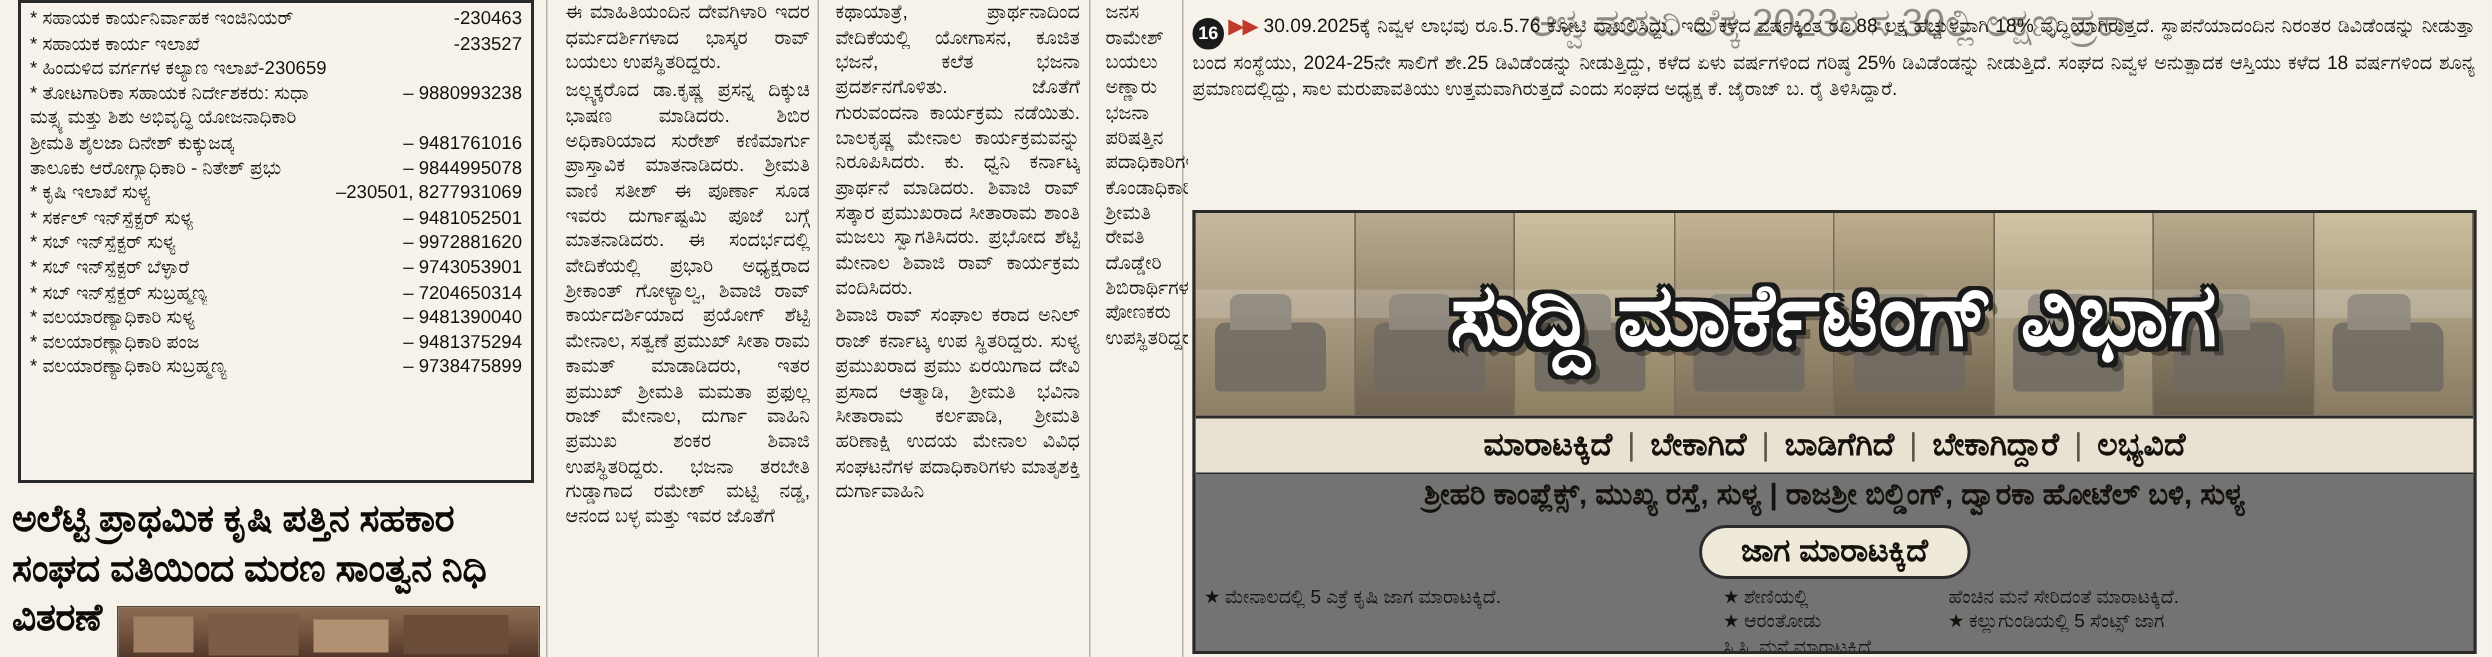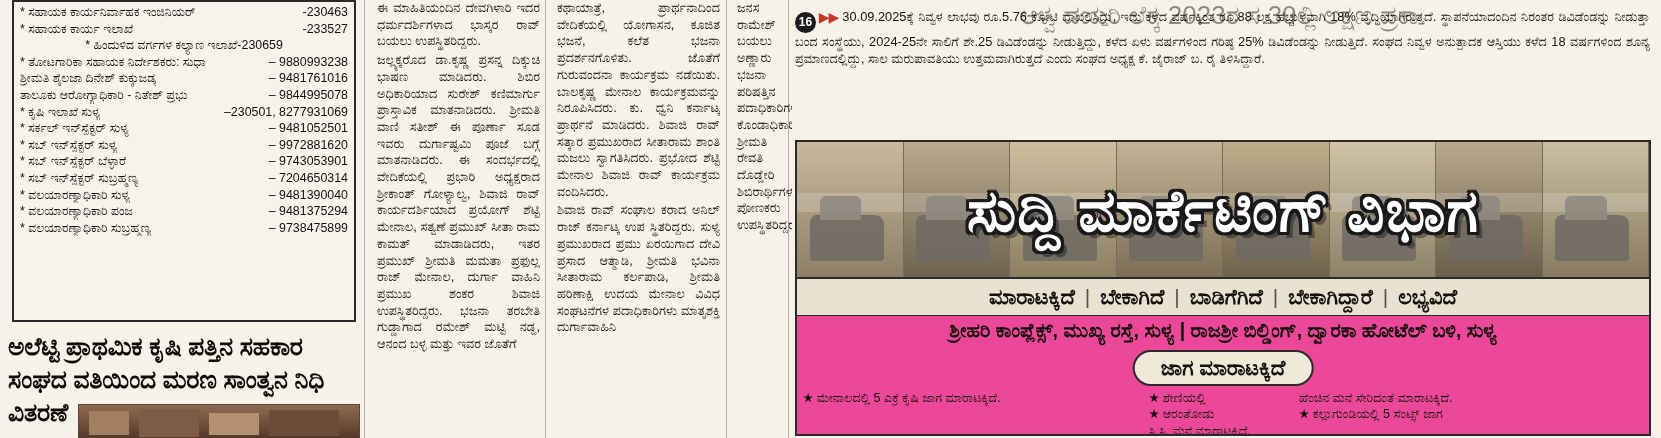--- a/index.html
+++ b/index.html
@@ -23,21 +23,20 @@
   .col1{
     position:absolute;left:8px;top:0;width:352px;height:438px;
   }
   .dirbox{
     position:absolute;left:4px;top:0;width:344px;height:322px;
     border:2px solid #2a2a2a;
     box-sizing:border-box;
     background:#f7f3ec;
     padding:2px 6px 2px 6px;
     overflow:hidden;
-    text-align:center;
   }
   .dirline{
     display:flex;justify-content:space-between;align-items:baseline;
     font-size:12.4px;line-height:16.6px;color:#14100c;
     white-space:nowrap;
   }
   .dirline .nm{overflow:hidden;text-overflow:clip;}
   .dirline .num{margin-left:6px;}
   .dirline.wide{display:block;}
   .bigheadline{
@@ -79,21 +78,21 @@
     width:21px;height:21px;border-radius:50%;
     background:#1b1b1b;color:#fff;font-size:12px;font-weight:700;
     vertical-align:-5px;margin-right:2px;
   }
   .arrows{color:#c0392b;font-size:14px;vertical-align:-1px;letter-spacing:-2px;}
   
   .advert{
     position:absolute;left:795px;top:140px;width:856px;height:296px;
     border:2px solid #2a2a2a;
     box-sizing:border-box;
-    background:#ec4899;
+    background:#737373;
     overflow:hidden;
   }
   .ad-photos{
     position:absolute;left:0;top:0;width:852px;height:135px;
     display:flex;
   }
   .ad-photos .ph{flex:1;border-right:1px solid #7a6a58;position:relative;overflow:hidden;}
   .ph.p1{background:linear-gradient(180deg,#c8b99e,#8d7e66);}
   .ph.p2{background:linear-gradient(180deg,#b9a98d,#6f6350);}
   .ph.p3{background:linear-gradient(180deg,#cbbf9e,#8c7f62);}
@@ -173,20 +172,21 @@
         </div>
       <div class="dirline">
           <span class="nm">* ಸಹಾಯಕ ಕಾರ್ಯ ಇಲಾಖೆ</span>
           <span class="num">-233527</span>
         </div>
       <div class="dirline wide"><span class="nm">* ಹಿಂದುಳಿದ ವರ್ಗಗಳ ಕಲ್ಯಾಣ ಇಲಾಖೆ-230659</span></div>
       <div class="dirline">
           <span class="nm">* ತೋಟಗಾರಿಕಾ ಸಹಾಯಕ ನಿರ್ದೇಶಕರು:  ಸುಧಾ</span>
           <span class="num">– 9880993238</span>
         </div>
+      <div class="dirline wide"><span class="nm">ಮತ್ಸ್ಯ ಮತ್ತು ಶಿಶು ಅಭಿವೃದ್ಧಿ ಯೋಜನಾಧಿಕಾರಿ</span></div>
       <div class="dirline">
           <span class="nm">ಶ್ರೀಮತಿ ಶೈಲಜಾ ದಿನೇಶ್ ಕುಕ್ಕುಜಡ್ಕ</span>
           <span class="num">– 9481761016</span>
         </div>
       <div class="dirline">
           <span class="nm">ತಾಲೂಕು ಆರೋಗ್ಯಾಧಿಕಾರಿ - ನಿತೇಶ್ ಪ್ರಭು</span>
           <span class="num">– 9844995078</span>
         </div>
       <div class="dirline">
           <span class="nm">* ಕೃಷಿ ಇಲಾಖೆ ಸುಳ್ಯ</span>

